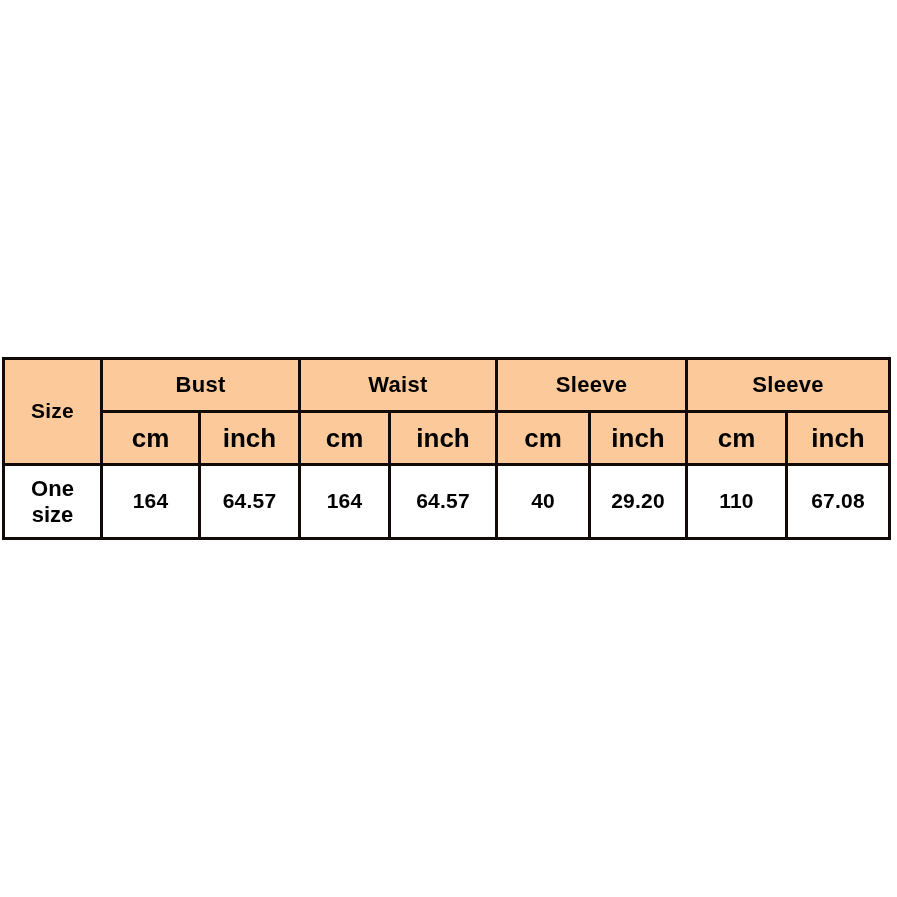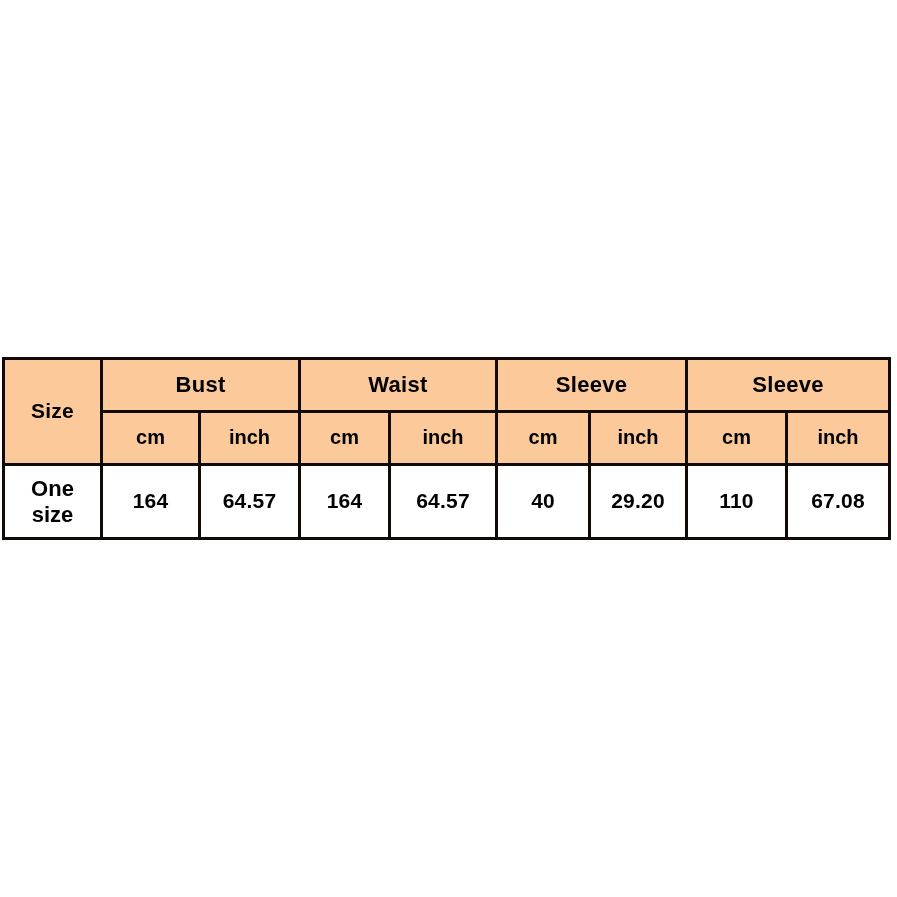--- a/index.html
+++ b/index.html
@@ -50,21 +50,21 @@
     font-size: 21px;
     letter-spacing: 0.2px;
   }
 
   td.group-head {
     font-size: 22px;
     letter-spacing: 0.3px;
   }
 
   td.unit-head {
-    font-size: 20px;
+    font-size: 26px;
   }
 
   
   td.body-cell {
     background: #ffffff;
     font-size: 21px;
     letter-spacing: 0.2px;
   }
 
   td.size-label {

